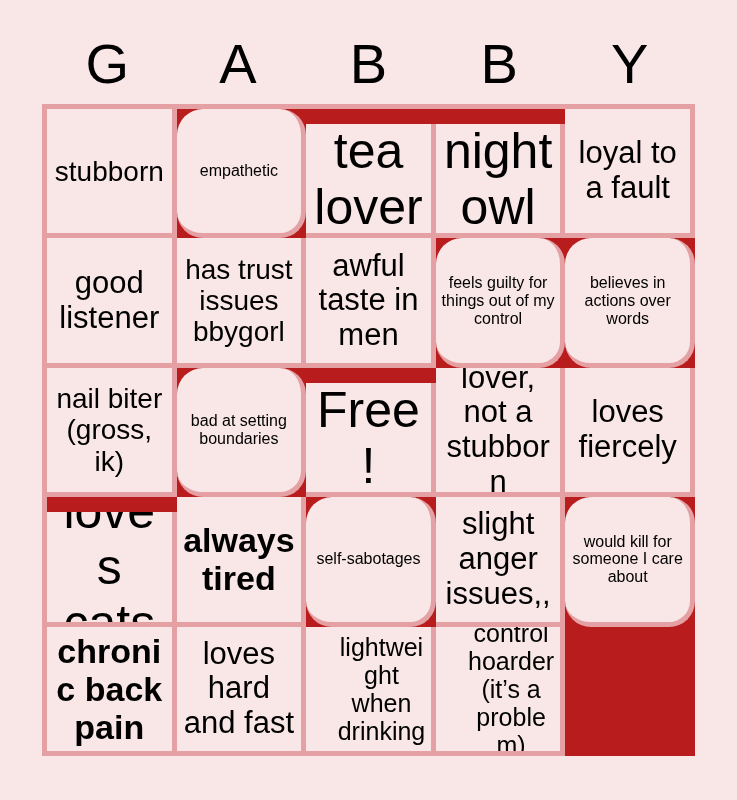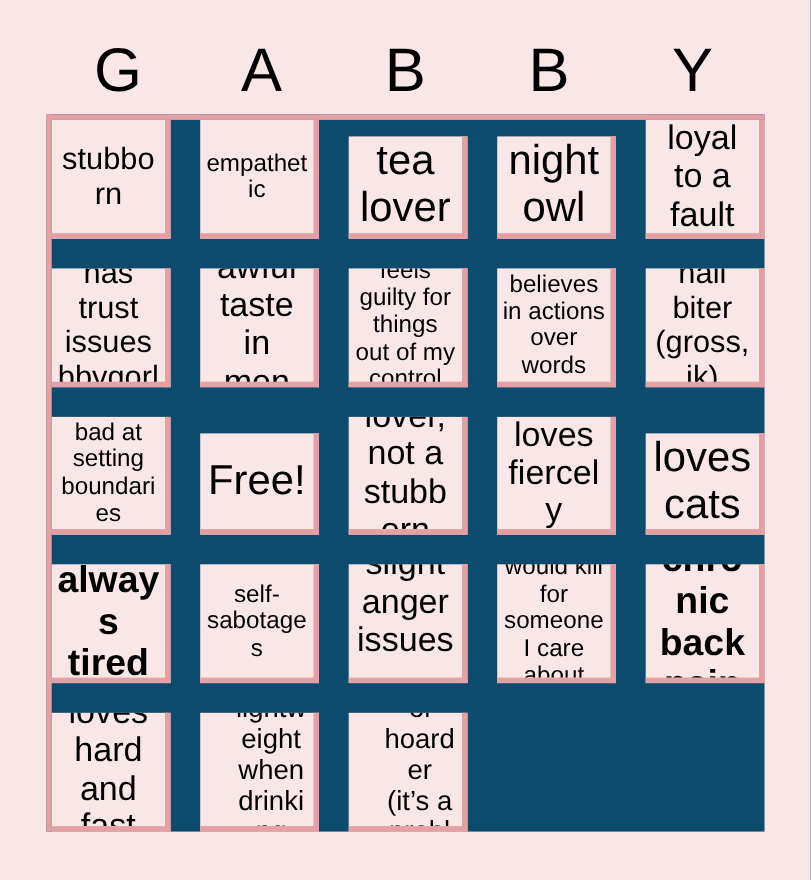--- a/index.html
+++ b/index.html
@@ -50,22 +50,21 @@
     left: 42px;
     top: 104px;
     width: 653px;
     height: 652px;
     box-sizing: border-box;
     border-top: 5px solid #e5a0a4;
     border-left: 5px solid #e5a0a4;
     display: grid;
     grid-template-columns: repeat(5, 1fr);
     grid-template-rows: repeat(5, 1fr);
-    background: #0c4a6e;
-    gap: 27px;
+    background: #b91c1c;
   }
 
   .cell {
     box-sizing: border-box;
     border-right: 5px solid #e5a0a4;
     border-bottom: 5px solid #e5a0a4;
     background: #f9e6e6;
     display: flex;
     align-items: center;
     justify-content: center;
@@ -76,26 +75,26 @@
     overflow: hidden;
     word-wrap: break-word;
   }
   .cell-text {
     display: block;
     width: 100%;
     text-align: center;
   }
 
   
-  .fs-38 { font-size: 38px; margin-top: 15px; }
+  .fs-38 { font-size: 50px; margin-top: 15px; }
   .fs-34 { font-size: 34px; font-weight: bold; }
   .fs-31 { font-size: 31px; }
   .fs-28 { font-size: 28px; }
   .fs-25 { font-size: 25px; padding-left: 31px; }
-  .fs-22 { font-size: 22px; }
+  .fs-22 { font-size: 16px; border-radius: 26px; }
   .fs-17 { font-size: 17px; }
 </style>
 </head>
 <body>
 
 <div id="card">
 
   <div id="header-row">
     <div class="header-letter">G</div>
     <div class="header-letter">A</div>
@@ -115,20 +114,23 @@
     <div class="cell fs-38">
         <span class="cell-text">tea lover</span>
       </div>
     <div class="cell fs-38">
         <span class="cell-text">night owl</span>
       </div>
     <div class="cell fs-31">
         <span class="cell-text">loyal to a fault</span>
       </div>
 
+    <div class="cell fs-31">
+        <span class="cell-text">good listener</span>
+      </div>
     <div class="cell fs-28">
         <span class="cell-text">has trust issues bbygorl</span>
       </div>
     <div class="cell fs-31">
         <span class="cell-text">awful taste in men</span>
       </div>
     <div class="cell fs-22">
         <span class="cell-text">feels guilty for things out of my control</span>
       </div>
     <div class="cell fs-22">

